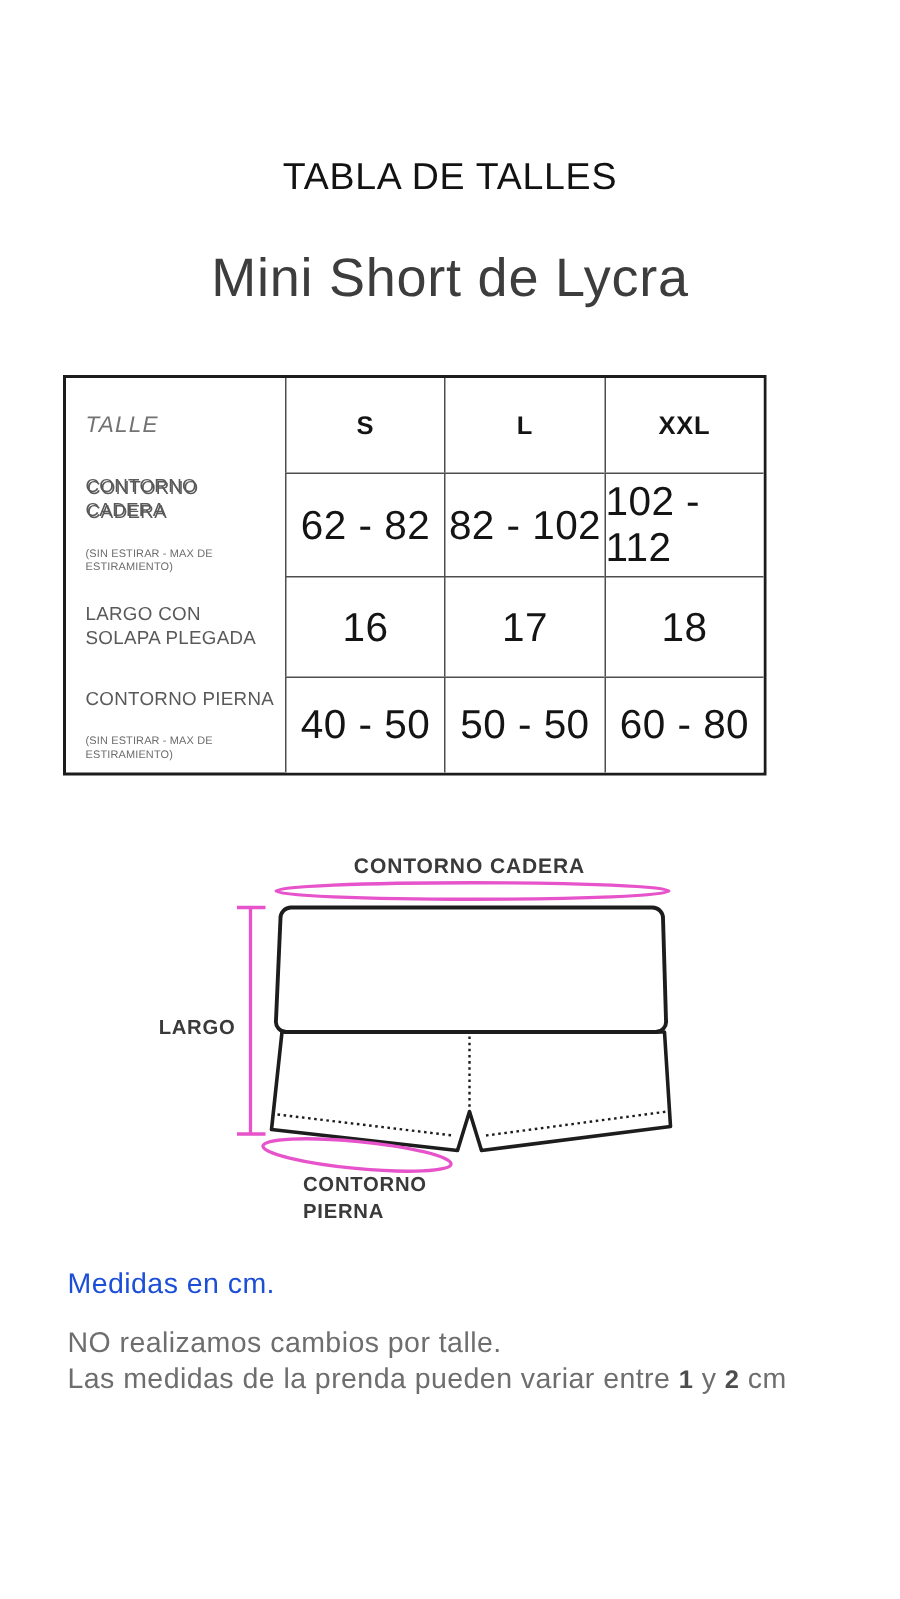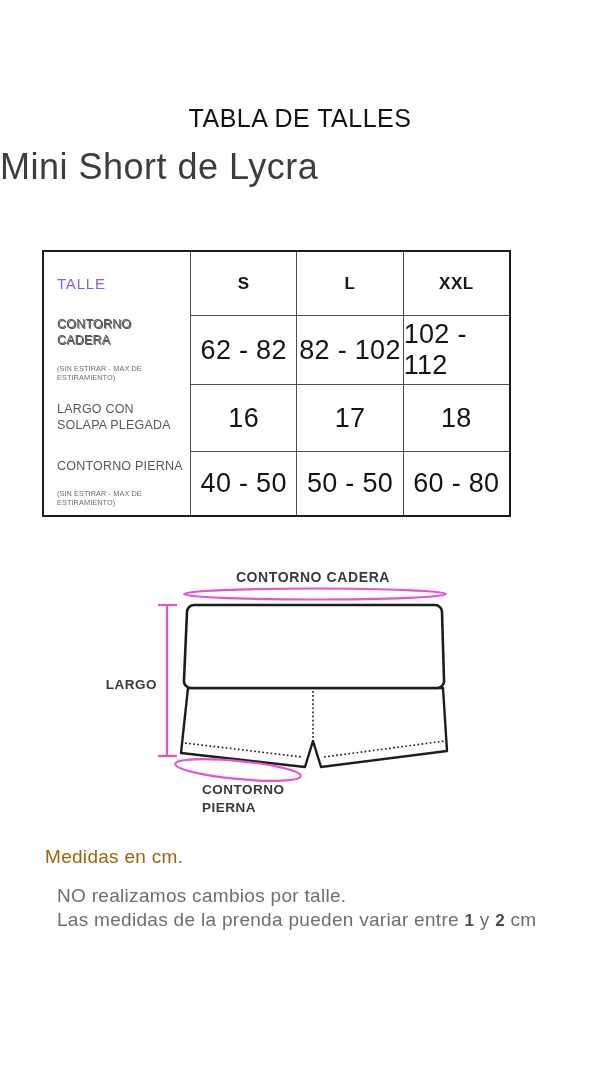--- a/index.html
+++ b/index.html
@@ -6,58 +6,58 @@
   body{
     width:600px;height:1066px;background:#ffffff;position:relative;overflow:hidden;
     font-family:"Liberation Sans", sans-serif;color:#1a1a1a;
   }
   
   .page-title{
     position:absolute;top:104px;left:0;width:600px;text-align:center;
     font-size:25px;font-weight:400;letter-spacing:.5px;color:#121212;
   }
   .page-subtitle{
-    position:absolute;top:146px;left:0;width:600px;
+    position:absolute;top:164px;left:0;width:600px;text-align:center;
     font-size:36px;font-weight:300;letter-spacing:.5px;color:#3d3d3d;
   }
   
   .sizes-table{
     position:absolute;left:42px;top:250px;width:469px;height:267px;
     box-sizing:border-box;border:2px solid #1c1c1c;
     display:grid;grid-template-columns:146px 1fr 1fr 1fr;
     grid-template-rows:63px 69px 67px 1fr;background:#fff;
   }
   .label-col{
     grid-column:1;grid-row:1/5;display:grid;
     grid-template-rows:63px 69px 67px 1fr;
   }
   .label-cell{display:flex;flex-direction:column;justify-content:center;
     padding-left:13px;padding-right:6px;}
-  .talle{font-size:15px;color:#8b5cf6;letter-spacing:.8px;}
+  .talle{font-size:15px;color:#737373;letter-spacing:.8px;font-style:italic;}
   .row-label{font-size:12.5px;color:#595959;letter-spacing:.2px;line-height:1.25;}
   .sub-label{font-size:7.3px;color:#6c6c6c;letter-spacing:.1px;margin-top:15px;}
   .dbl-wrap{position:relative;display:inline-block;}
   .dbl-wrap .ghost{position:absolute;left:1px;top:1px;}
   .cell{
     display:flex;align-items:center;justify-content:center;
     border-left:1.5px solid #4f4f4f;box-sizing:border-box;background:#fff;
   }
   .cell.bt{border-top:1.5px solid #4f4f4f;}
   .size-head{font-size:17px;font-weight:700;color:#141414;letter-spacing:.5px;}
   .value{font-size:27px;font-weight:400;color:#141414;letter-spacing:.3px;}
   
   .diagram{position:absolute;left:0;top:545px;width:600px;height:290px;}
   .diagram text{font-family:"Liberation Sans", sans-serif;}
   
   .note-units{
-    position:absolute;left:45px;top:846px;font-size:19px;color:#a16207;
+    position:absolute;left:45px;top:846px;font-size:19px;color:#1d4ed8;
     font-weight:400;letter-spacing:.3px;
   }
   .note-block{
-    position:absolute;left:57px;top:884px;font-size:19px;color:#6e6e6e;
+    position:absolute;left:45px;top:884px;font-size:19px;color:#6e6e6e;
     font-weight:400;letter-spacing:.3px;line-height:24px;
   }
   .note-block .num{font-weight:700;font-size:17px;color:#4d4d4d;}
 </style>
 </head>
 <body>
 
 <div class="page-title">TABLA DE TALLES</div>
 <div class="page-subtitle">Mini Short de Lycra</div>
 

